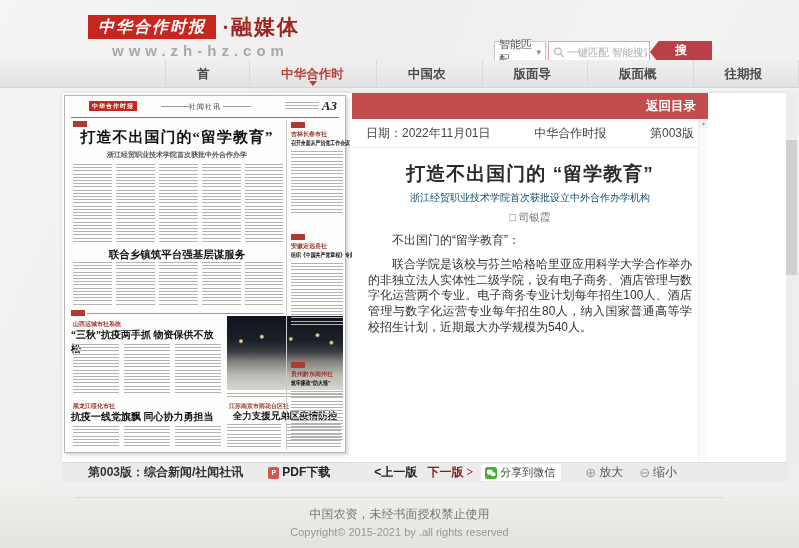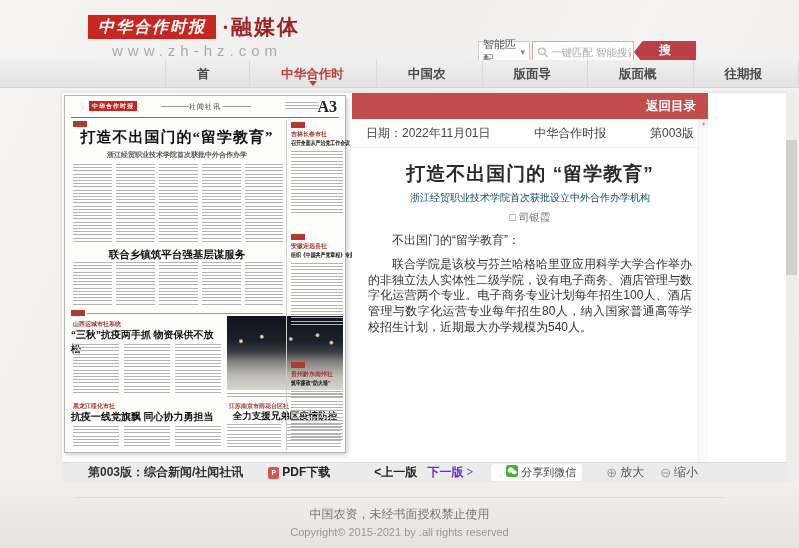--- a/index.html
+++ b/index.html
@@ -6,23 +6,23 @@
   body{font-family:"Liberation Sans",sans-serif;}
   .page{position:relative;width:799px;height:548px;overflow:hidden;
         background:linear-gradient(115deg,#f5f4f2 0%,#efeeec 38%,#f4f3f1 62%,#eeedeb 100%);}
 
   
   .logo{position:absolute;left:88px;top:13px;display:flex;align-items:center;cursor:pointer;}
   .logo-box{background:#c8271f;color:#fff;font-family:"Liberation Serif",serif;font-weight:bold;
             font-style:italic;font-size:16px;line-height:24px;padding:0 10px;letter-spacing:2px;}
   .logo-suffix{font-family:"Liberation Serif",serif;font-weight:bold;color:#9e2320;
                font-size:21px;margin-left:6px;letter-spacing:2px;}
-  .site-url{position:absolute;left:112px;top:42px;font-size:15px;font-weight:normal;color:#a9a9a9;letter-spacing:5px;}
-
-  .search{position:absolute;right:103px;top:37px;display:flex;align-items:center;height:30px;border-radius:9px;}
+  .site-url{position:absolute;left:112px;top:42px;font-size:15px;font-weight:bold;color:#a9a9a9;letter-spacing:5px;}
+
+  .search{position:absolute;right:87px;top:37px;display:flex;align-items:center;height:30px;border-radius:9px;}
   .search-select{width:52px;height:22px;background:#fff;border:1px solid #c9c9c9;display:flex;
                  align-items:center;justify-content:space-between;padding:0 4px;font-size:11px;color:#555;
                  box-sizing:border-box;margin-right:2px;cursor:pointer;}
   .search-select .chev{color:#888;font-size:9px;}
   .search-input-wrap{display:flex;align-items:center;background:#fff;border:1px solid #dfa7a7;
                      height:22px;box-sizing:border-box;width:102px;padding-left:4px;}
   .search-input{border:none;outline:none;width:80px;font-size:10.5px;color:#555;background:transparent;}
   .search-input::placeholder{color:#aaa;}
   .search-btn{width:62px;height:22px;border:none;background:#bb3f46;color:#fff;font-size:12px;
               font-weight:bold;letter-spacing:6px;padding-left:12px;cursor:pointer;
@@ -50,22 +50,22 @@
   .cols5{background-image:repeating-linear-gradient(to right,transparent 0 39px,#fdfdfc 39px 43px),
          repeating-linear-gradient(to bottom,#b3b3b3 0 1px,transparent 1px 3.2px);}
   .cols3{background-image:repeating-linear-gradient(to right,transparent 0 46px,#fdfdfc 46px 51px),
          repeating-linear-gradient(to bottom,#b3b3b3 0 1px,transparent 1px 3.2px);}
   .cols2{background-image:repeating-linear-gradient(to right,transparent 0 54px,#fdfdfc 54px 60px),
          repeating-linear-gradient(to bottom,#b3b3b3 0 1px,transparent 1px 3.2px);}
   .np-masthead{position:absolute;left:24px;top:5px;background:#c8271f;color:#fff;font-size:6px;
                line-height:10px;padding:0 3px;font-weight:bold;letter-spacing:1px;}
   .np-tab{position:absolute;left:0;top:6px;width:100%;text-align:center;font-size:7px;color:#333;letter-spacing:1px;}
   .np-tab-line{position:absolute;top:10px;width:28px;height:1px;background:#999;}
-  .np-page{position:absolute;right:8px;top:2px;font-family:"Liberation Serif",serif;font-size:16px;
-           font-weight:bold;color:#222;}
+  .np-page{position:absolute;right:8px;top:2px;font-family:"Liberation Serif",serif;font-size:13px;
+           font-weight:bold;color:#222;font-style:italic;}
   .np-headlines{position:absolute;right:26px;top:6px;width:34px;height:8px;}
   .np-rule{position:absolute;left:6px;top:21px;width:268px;height:1px;background:#777;}
   .np-tag{position:absolute;width:14px;height:6px;background:#b03a30;}
   .np-main-h{position:absolute;left:6px;top:32px;width:212px;text-align:center;
              font-family:"Liberation Serif",serif;font-weight:bold;font-size:15px;color:#111;
              letter-spacing:1px;cursor:pointer;}
   .np-main-sub{position:absolute;left:6px;top:54px;width:212px;text-align:center;font-size:7px;
                color:#555;font-weight:bold;}
   .np-main-cols{position:absolute;left:8px;top:68px;width:210px;height:80px;}
   .np-mid-h{position:absolute;left:6px;top:152px;width:212px;text-align:center;
@@ -110,23 +110,23 @@
 
   
   .toolbar{position:absolute;left:62px;top:462px;width:725px;height:20px;background:#ebebeb;
            border-top:1px solid #dcdcdc;display:flex;align-items:center;font-size:12px;box-sizing:border-box;}
   .tb-info{margin-left:26px;font-weight:bold;color:#333;}
   .tb-pdf{display:flex;align-items:center;margin-left:14px;cursor:pointer;padding-left:11px;}
   .pdf-icon{display:inline-block;width:11px;height:12px;background:#d9534f;border-radius:2px;color:#fff;
             font-size:7px;font-weight:bold;line-height:12px;text-align:center;margin-right:3px;}
   .tb-pdf span.lbl{font-weight:bold;color:#222;}
   .tb-prev{margin-left:44px;font-weight:bold;color:#222;cursor:pointer;}
-  .tb-next{margin-left:10px;font-weight:bold;color:#6d28d9;cursor:pointer;font-family:Liberation Serif, serif;}
-  .tb-share{margin-left:18px;display:flex;align-items:flex-start;background:#fff;border-radius:3px;
-            padding:1px 6px 1px 15px;cursor:pointer;}
+  .tb-next{margin-left:10px;font-weight:bold;color:#7f1d1d;cursor:pointer;font-family:Liberation Serif, serif;}
+  .tb-share{margin-left:8px;display:flex;align-items:center;background:#fff;border-radius:3px;
+            padding:1px 6px 1px 4px;cursor:pointer;}
   .wechat-icon{width:12px;height:12px;margin-right:3px;}
   .tb-share .lbl{font-size:11px;color:#444;}
   .tb-zoom{display:flex;align-items:center;cursor:pointer;color:#555;}
   .tb-zoom .glyph{color:#999;font-size:13px;margin-right:3px;}
   .zin{margin-left:24px;} .zout{margin-left:16px;}
 
   
   .footer-zone{position:absolute;left:0;top:482px;width:799px;height:66px;
                background:linear-gradient(#f1f0ee,#e5e3e0);}
   .footer-divider{position:absolute;left:75px;top:15px;width:649px;height:1px;background:#dcdcdc;}

